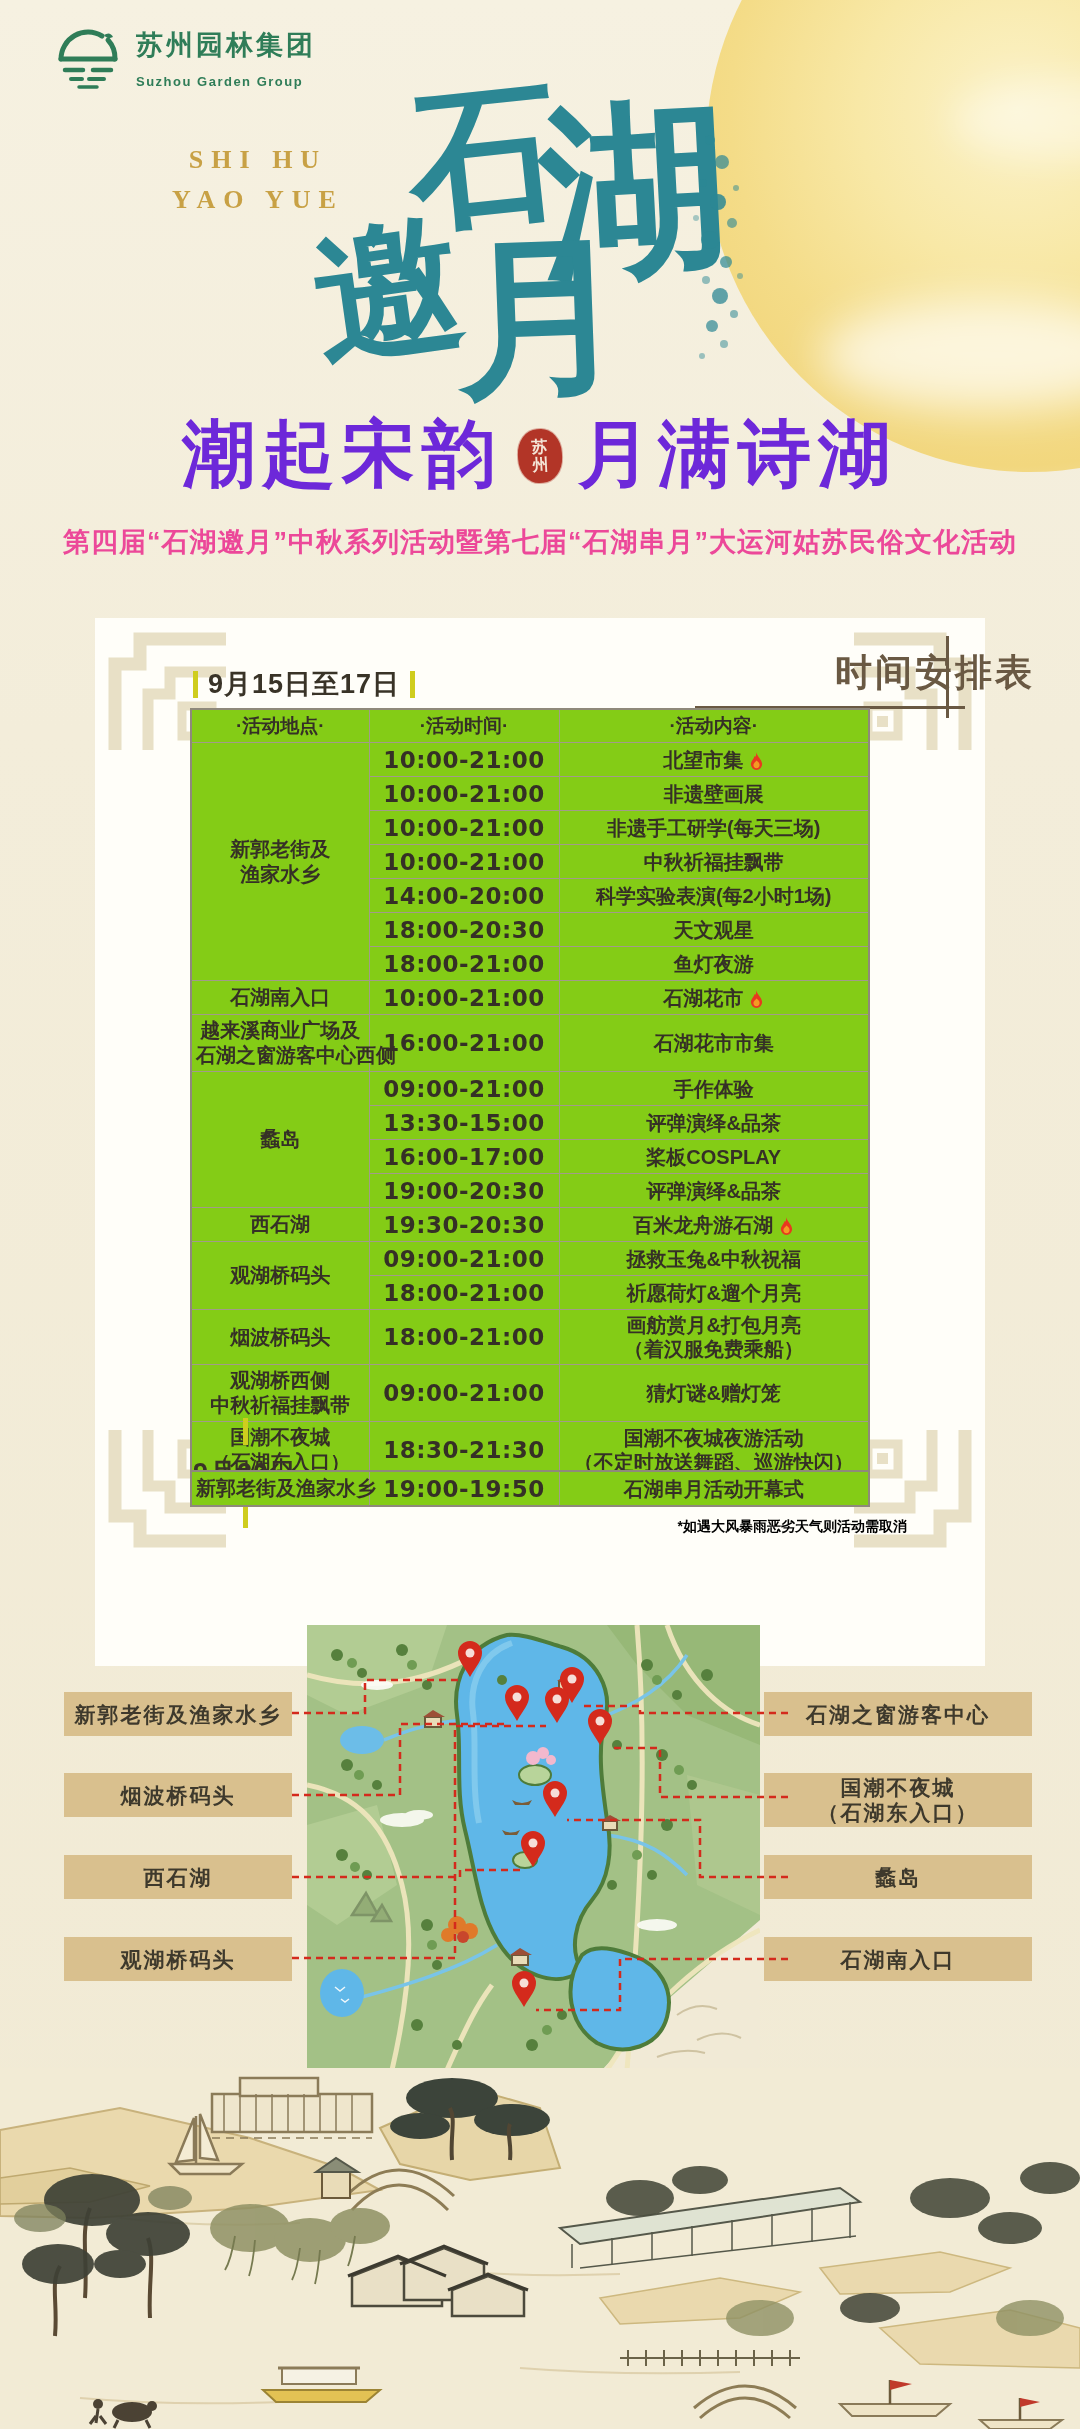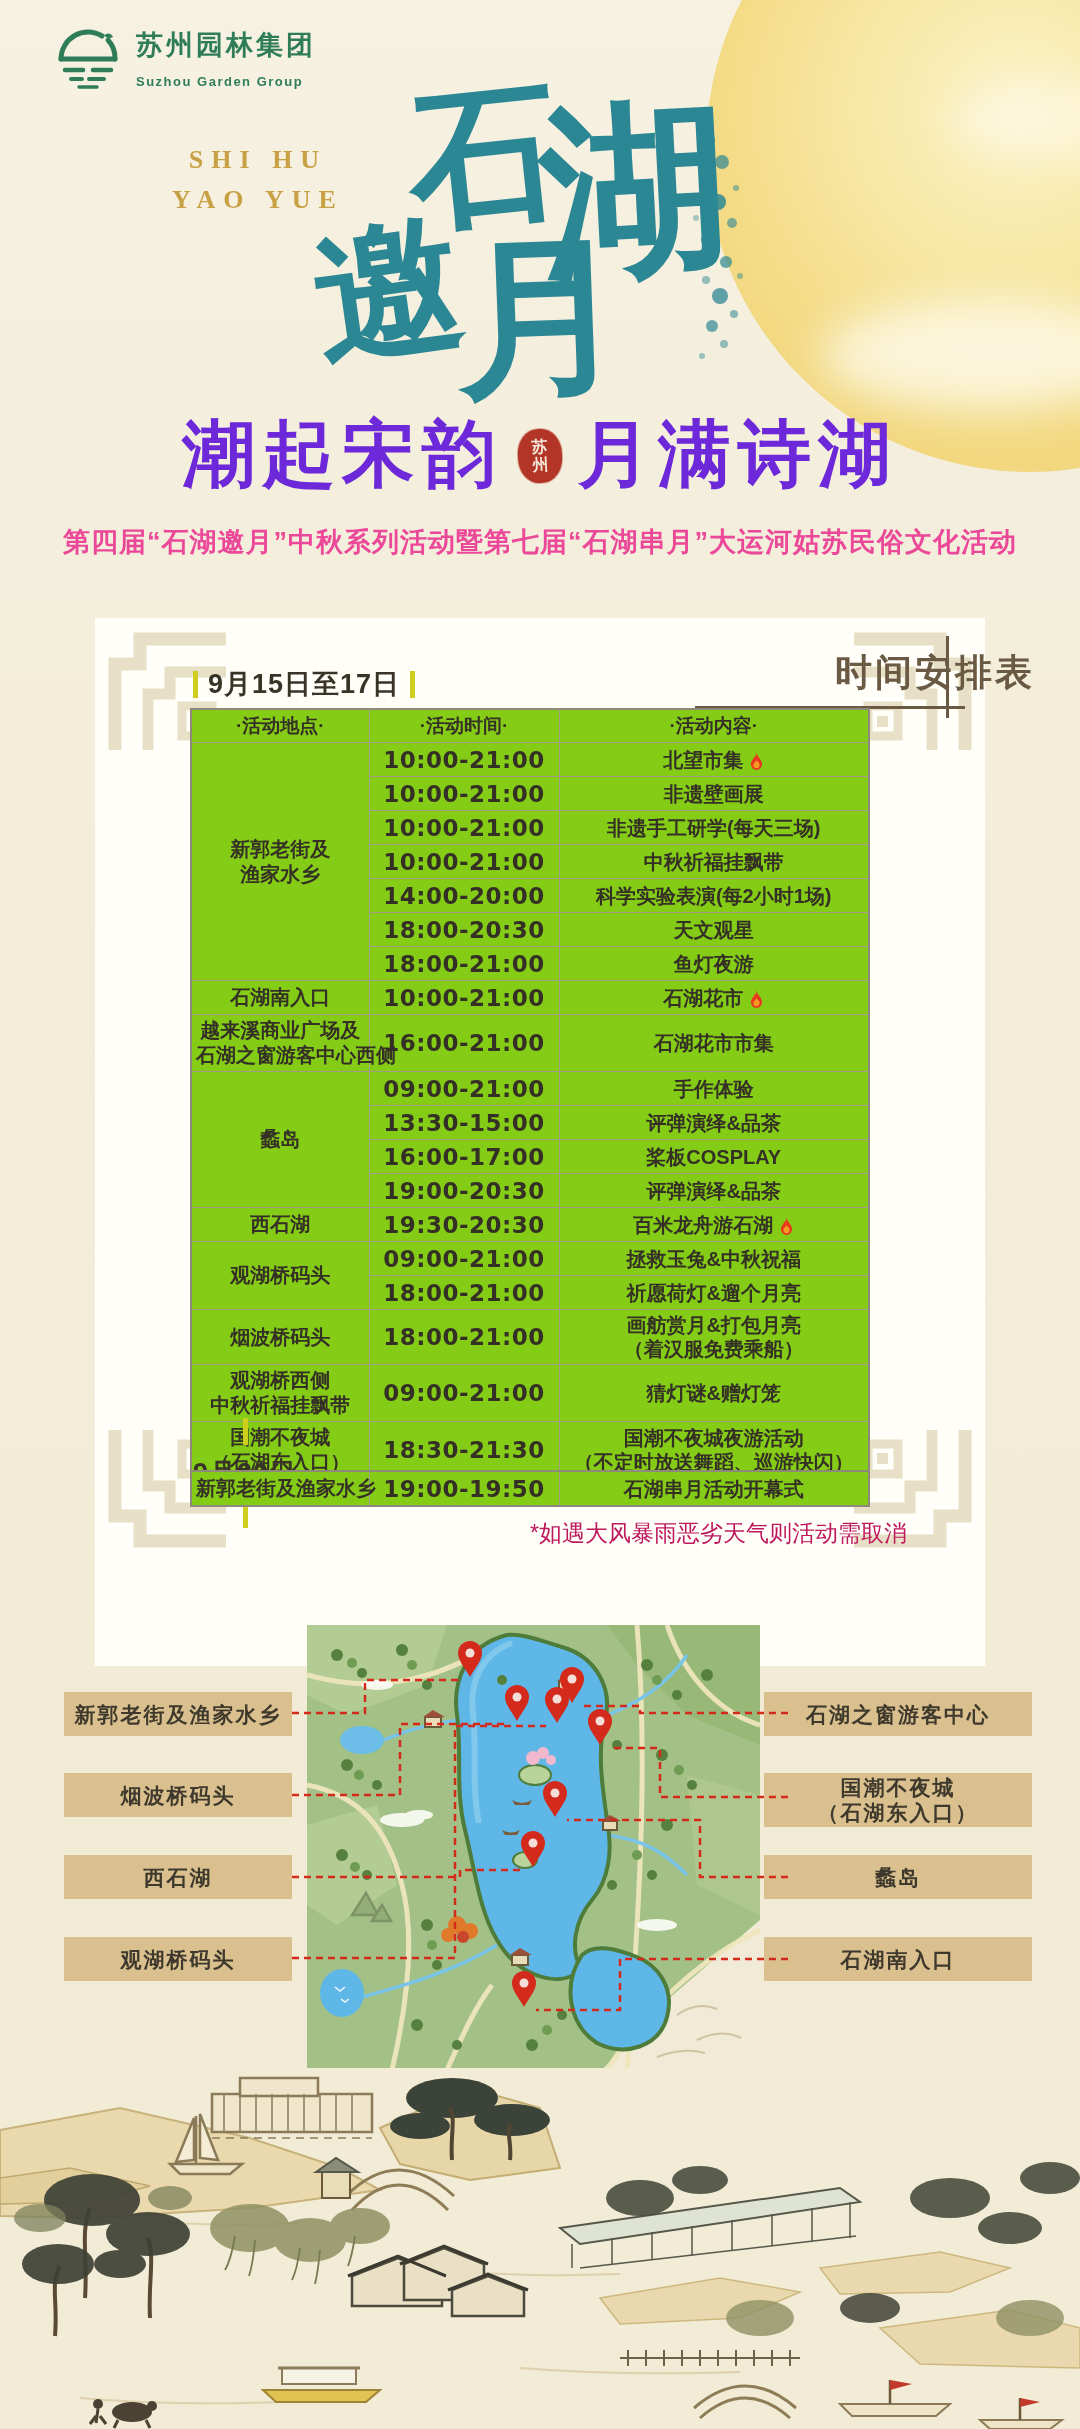--- a/index.html
+++ b/index.html
@@ -71,21 +71,21 @@
   .t1{top:90px;}
   .t2{top:852px;}
   th.hdr{font-size:19px;font-weight:800;height:26px;color:#3b362c;}
   td.loc{font-size:20px;font-weight:700;line-height:25px;}
   td.time{font-size:23px;font-weight:800;letter-spacing:.5px;color:#2e2a22;
     font-family:"DejaVu Sans","Liberation Sans",sans-serif;}
   td.content{font-size:20px;font-weight:700;line-height:24px;}
   td .l{white-space:nowrap;}
   tr.r1 td{height:27px;}
 
-  .footnote{position:absolute;right:78px;top:900px;font-size:23px;font-weight:400;color:#be185d;}
+  .footnote{position:absolute;right:78px;top:900px;font-size:14px;font-weight:700;color:#000000;}
 
   
   .map-section{position:absolute;left:0;top:1625px;width:1080px;height:445px;}
   .map-illu{position:absolute;left:307px;top:0;width:453px;height:445px;}
   .map-label{position:absolute;background:#d9c08e;color:#3e392c;font-weight:800;font-size:21px;
     text-align:center;display:flex;flex-direction:column;justify-content:center;
     min-height:44px;line-height:25px;letter-spacing:2px;box-sizing:border-box;padding:2px 4px;}
   .map-col-left .map-label{left:64px;width:228px;}
   .map-col-right .map-label{left:764px;width:268px;}
   .pins-overlay{position:absolute;left:0;top:0;width:1080px;height:445px;pointer-events:none;}

